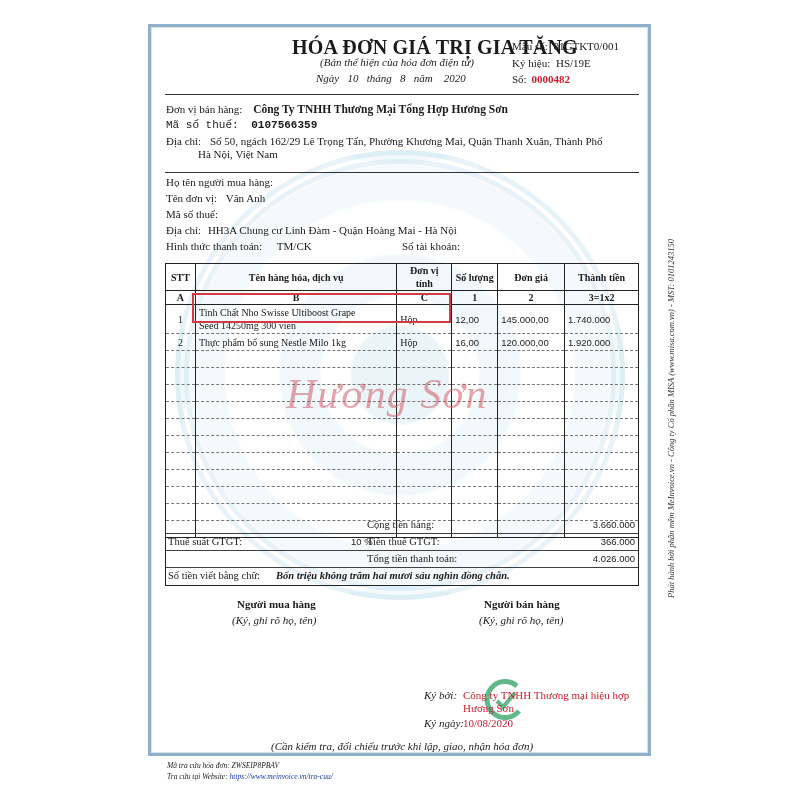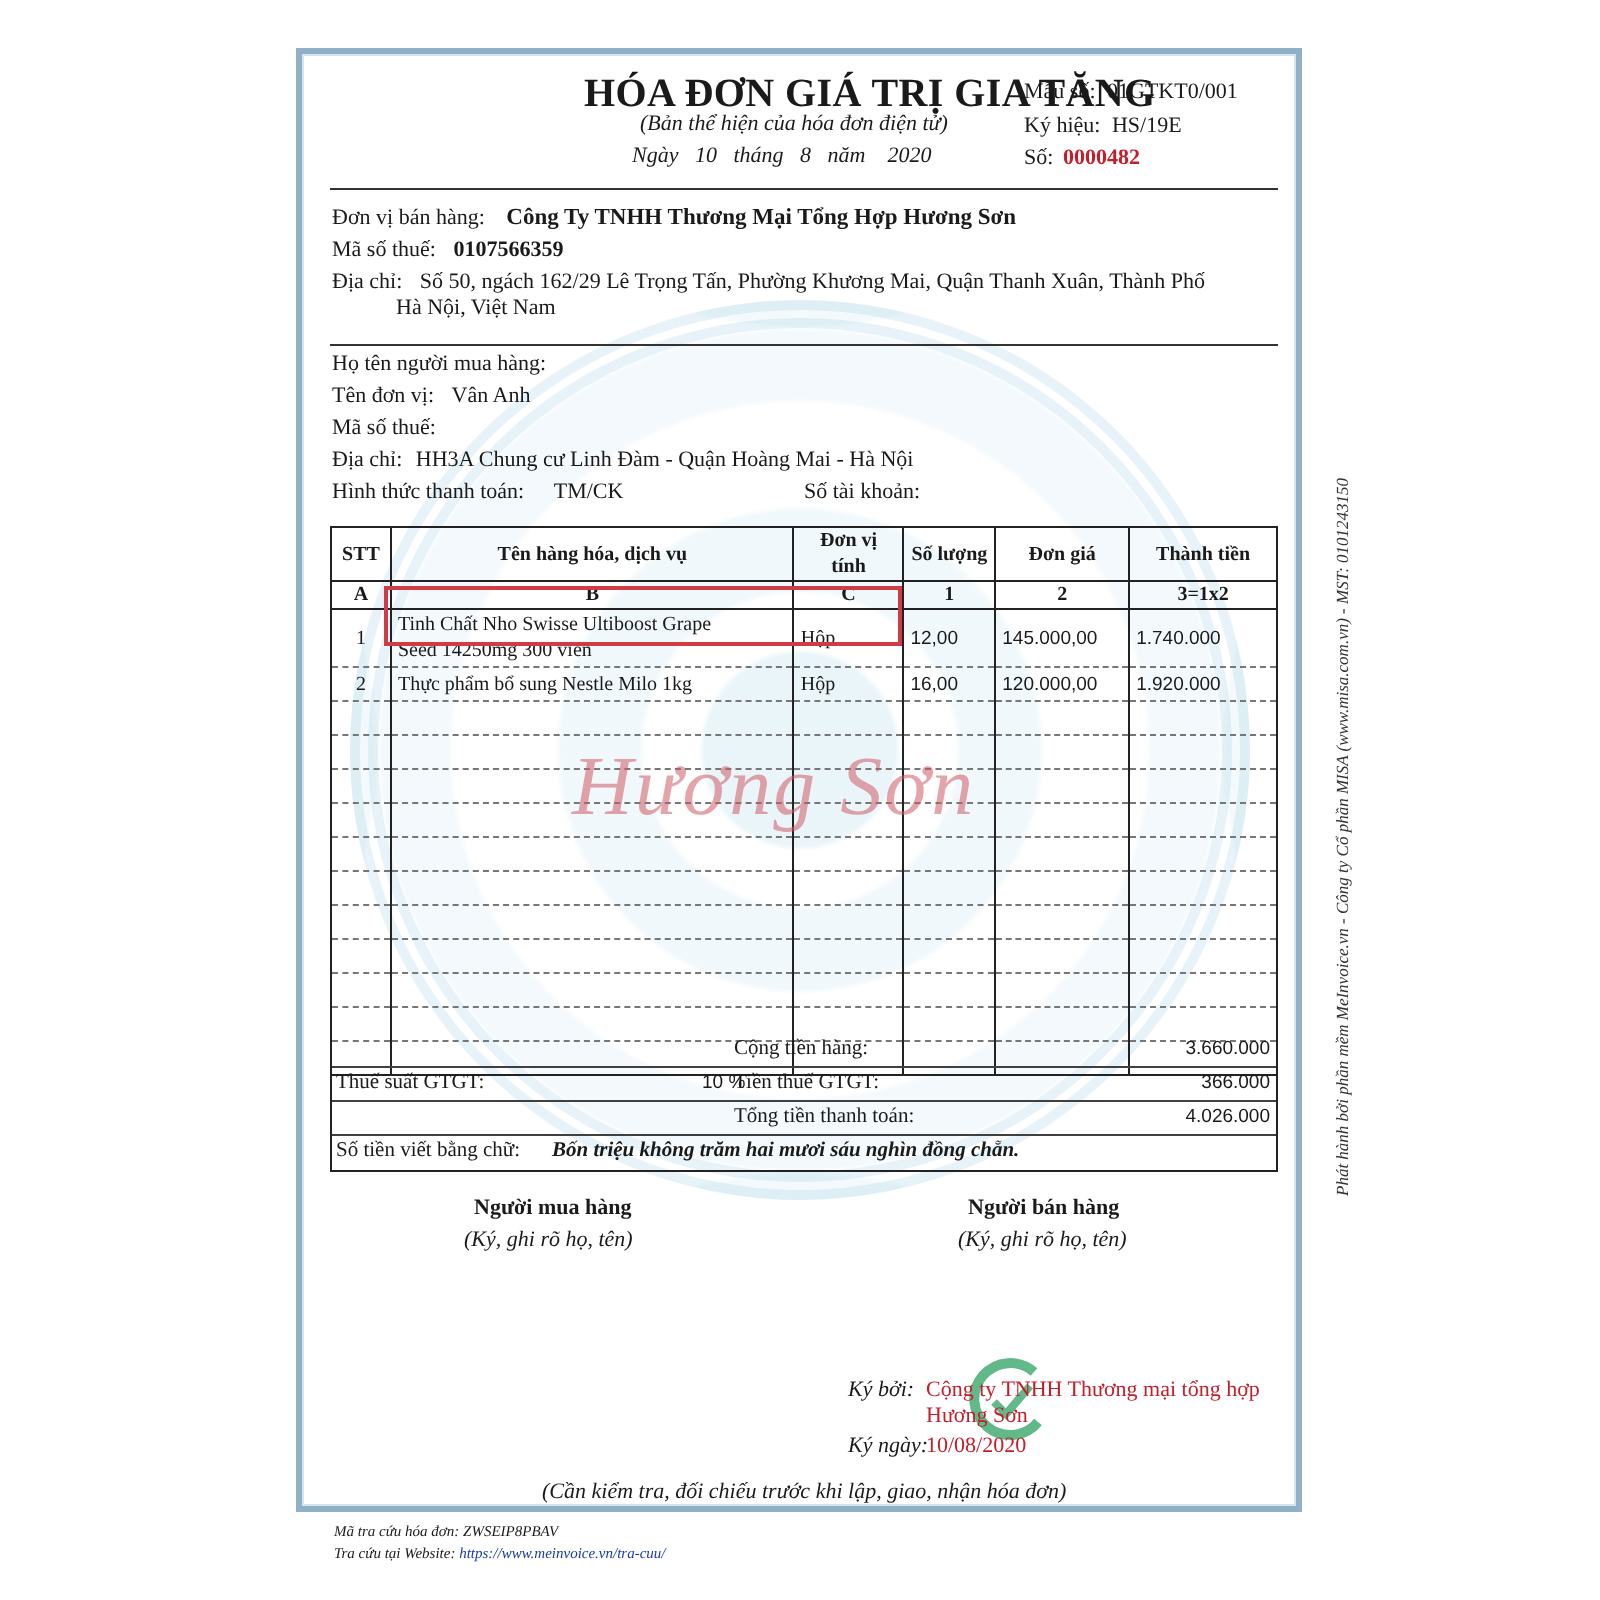--- a/index.html
+++ b/index.html
@@ -81,21 +81,21 @@
   <span>Số:</span>
   <span class="red bold" style="margin-left:2px;">0000482</span>
 </div>
 
 <div class="hr" style="top:94px;"></div>
 
 <div class="abs f11" style="left:166px; top:103px;">
   <span>Đơn vị bán hàng:</span>
   <span class="bold" style="margin-left:8px; font-size:11.5px;">Công Ty TNHH Thương Mại Tổng Hợp Hương Sơn</span>
 </div>
-<div class="abs f11" style="left:166px; top:119px;">
+<div class="abs f11" style="left:166px; top:119px;font-family:Liberation Mono, monospace;">
   <span>Mã số thuế:</span>
   <span class="bold" style="margin-left:6px;">0107566359</span>
 </div>
 <div class="abs f11" style="left:166px; top:135px;">
   <span>Địa chỉ:</span>
   <span style="margin-left:6px;">Số 50, ngách 162/29 Lê Trọng Tấn, Phường Khương Mai, Quận Thanh Xuân, Thành Phố</span>
 </div>
 <div class="abs f11" style="left:198px; top:148px;">Hà Nội, Việt Nam</div>
 
 <div class="hr" style="top:172px;"></div>
@@ -287,21 +287,21 @@
 <div class="abs bold f11" style="left:237px; top:598px;">Người mua hàng</div>
 <div class="abs ital f11" style="left:232px; top:614px;">(Ký, ghi rõ họ, tên)</div>
 <div class="abs bold f11" style="left:484px; top:598px;">Người bán hàng</div>
 <div class="abs ital f11" style="left:479px; top:614px;">(Ký, ghi rõ họ, tên)</div>
 
 <svg class="sig-mark" viewBox="0 0 46 46">
   <path d="M36 9 A18 18 0 1 0 38 34" fill="none" stroke="#3aa86b" stroke-width="5" opacity="0.8"></path>
   <path d="M16 24 L22 30 L34 16" fill="none" stroke="#3aa86b" stroke-width="4" opacity="0.8"></path>
 </svg>
 <div class="abs ital f11" style="left:424px; top:689px;">Ký bởi:</div>
-<div class="abs red f11" style="left:463px; top:689px;">Cộng ty TNHH Thương mại tổng hợp</div>
+<div class="abs red f11" style="left:463px; top:689px;">Công ty TNHH Thương mại hiệu hợp</div>
 <div class="abs red f11" style="left:463px; top:702px;">Hương Sơn</div>
 <div class="abs ital f11" style="left:424px; top:717px;">Ký ngày:</div>
 <div class="abs red f11" style="left:463px; top:717px;">10/08/2020</div>
 
 <div class="abs ital f11" style="left:271px; top:740px;">(Cần kiểm tra, đối chiếu trước khi lập, giao, nhận hóa đơn)</div>
 <div class="abs ital" style="left:167px; top:761px; font-size:7.5px;">
   <span>Mã tra cứu hóa đơn:</span>
   <span>ZWSEIP8PBAV</span>
 </div>
 <div class="abs ital" style="left:167px; top:772px; font-size:7.5px;">

